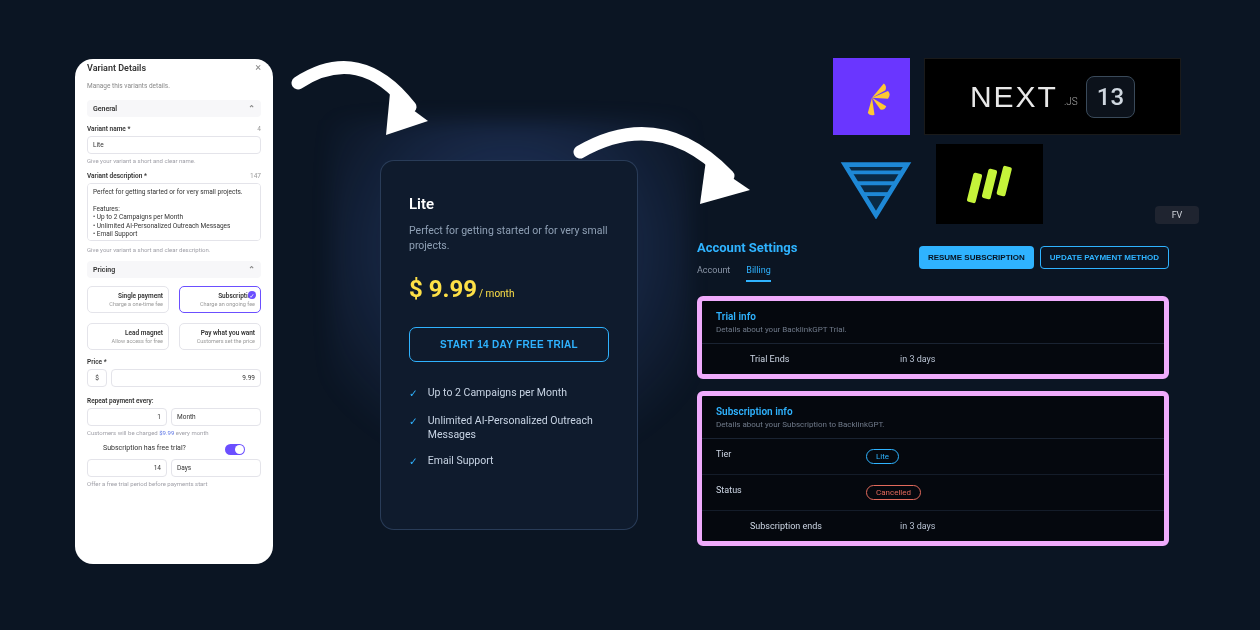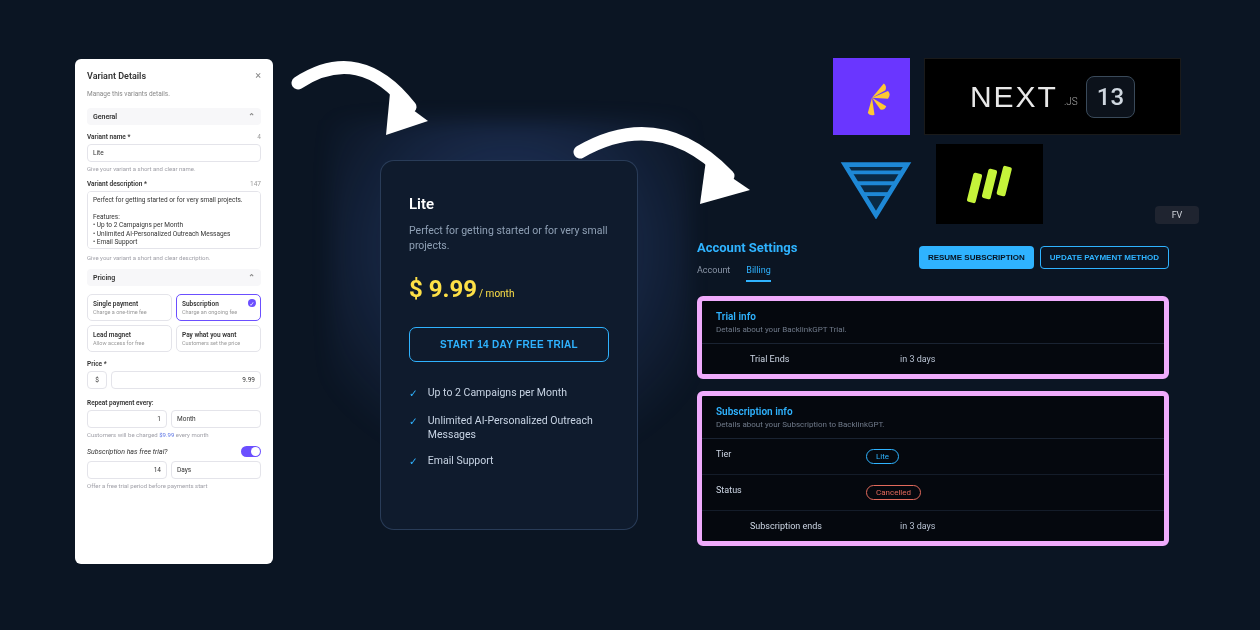--- a/index.html
+++ b/index.html
@@ -8,22 +8,22 @@
     background: #0b1523;
     font-family: -apple-system, BlinkMacSystemFont, "Segoe UI", Roboto, sans-serif;
     position: relative; overflow: hidden;
     color: #1a1a1a;
   }
 
   
   .variant-panel {
     position: absolute; left: 75px; top: 59px;
     width: 198px; height: 505px;
-    background: #ffffff; border-radius: 6px;
-    padding: 10px 12px;
+    background: #ffffff; border-radius: 18px;
+    padding: 2px 12px;
     font-size: 7px;
     color: #333;
     overflow: hidden;
   }
   .vp-head { display: flex; justify-content: space-between; align-items: center; margin-bottom: 8px; }
   .vp-title { font-size: 9px; font-weight: 600; }
   .vp-close { font-size: 11px; color: #888; cursor: pointer; }
   .vp-sub { font-size: 6.5px; color: #888; margin-bottom: 10px; }
   .vp-section {
     background: #f7f7f9; border-radius: 4px;
@@ -34,40 +34,40 @@
   .chev { font-size: 8px; color: #888; }
   .vp-label { font-size: 6.5px; font-weight: 600; margin-bottom: 3px; display: flex; justify-content: space-between;}
   .vp-label .count { color: #999; font-weight: 400;}
   .vp-input, .vp-textarea, .vp-small-input {
     width: 100%; border: 1px solid #e4e4ea; border-radius: 4px;
     padding: 4px 5px; font-size: 6.5px; font-family: inherit;
     background: #fff; color: #333;
   }
   .vp-textarea { height: 58px; resize: none; line-height: 1.3; }
   .vp-hint { font-size: 6px; color: #a0a0a8; margin: 3px 0 8px; }
-  .pricing-grid { display: grid; grid-template-columns: 1fr 1fr; gap: 4px; margin-bottom: 8px;}
+  .pricing-grid { display: grid; grid-template-columns: 1fr 1fr; gap: 10px; margin-bottom: 8px; text-align: right;}
   .pricing-opt {
     border: 1px solid #e4e4ea; border-radius: 5px; padding: 5px;
     cursor: pointer; position: relative;
   }
   .pricing-opt.selected { border-color: #6b4fff; }
   .pricing-opt .p-title { font-size: 6.5px; font-weight: 600; }
   .pricing-opt .p-sub { font-size: 5.5px; color: #999; margin-top: 1px;}
   .pricing-opt .p-check {
     position: absolute; top: 4px; right: 4px; width: 8px; height: 8px;
     border-radius: 50%; background: #6b4fff; color: #fff; font-size: 6px;
     display: flex; align-items: center; justify-content: center;
   }
   .price-row { display: flex; gap: 4px; margin-bottom: 2px;}
   .price-row .cur { width: 20px; text-align: center; }
   .price-row .amt { flex: 1; text-align: right; }
   .repeat-row, .trial-row { display: flex; gap: 4px; }
   .repeat-row input, .trial-row input { flex: 0 0 80px; text-align: right;}
   .repeat-row select, .trial-row select { flex: 1; }
-  .vp-toggle-row { display:flex; justify-content: space-between; align-items:center; margin: 8px 0 4px; font-style: italic;}
+  .vp-toggle-row { display:flex; justify-content: space-between; align-items:flex-start; margin: 8px 16px 4px;}
   .toggle {
     width: 20px; height: 11px; background: #6b4fff; border-radius: 6px;
     position: relative;
   }
   .toggle::after {
     content: ""; position: absolute; width: 9px; height: 9px; background: #fff;
     border-radius: 50%; top: 1px; right: 1px;
   }
   .vp-hint-blue { font-size: 6px; color: #a0a0a8; margin-top: 3px;}
   .vp-hint-blue .hl { color: #5a73e5; }

